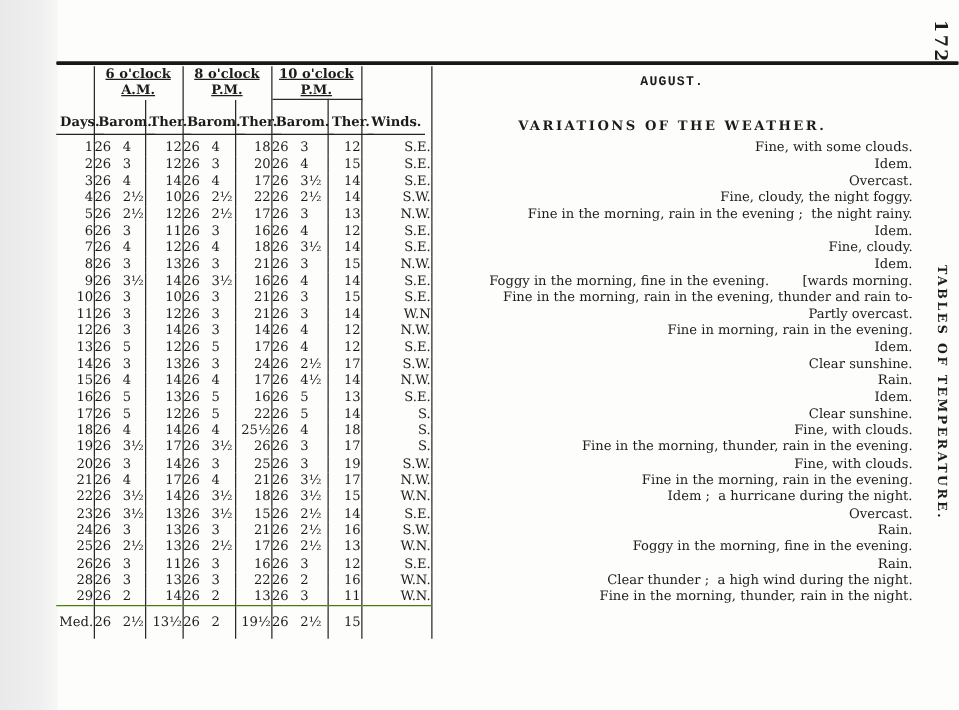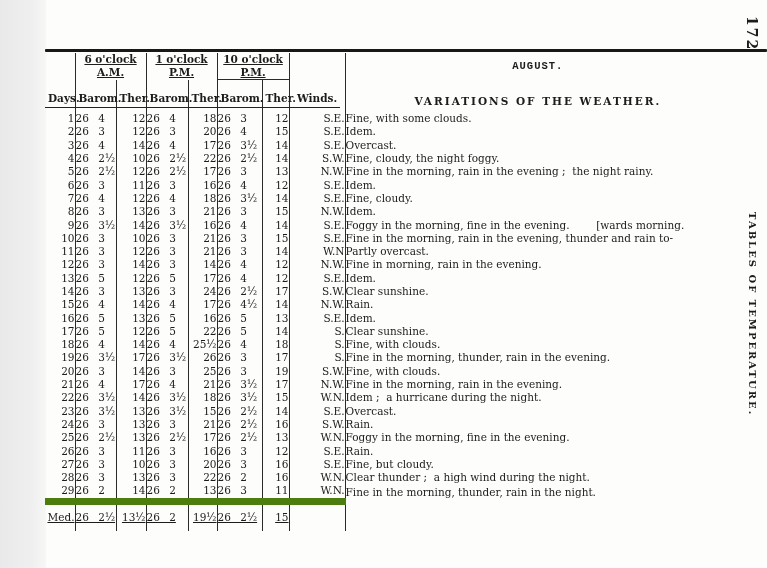--- a/index.html
+++ b/index.html
@@ -31,24 +31,24 @@
   td.v{border-right:1px solid #2a2a2a;text-decoration:underline;}
   td.g3{border-bottom:1px solid #2a2a2a;}
   .august{font-size:17px;font-weight:bold;letter-spacing:1px;text-align:center;font-family:Liberation Mono, monospace;}
   .variations{font-size:8.5px;font-weight:bold;letter-spacing:2px;text-align:center;}
   
   tr.data-row td{height:13.3px;font-size:10.5px;}
   .c-day{text-align:right;padding-right:5px;border-right:1px solid #2a2a2a;}
   .c-bar{text-align:left;padding-left:6px;word-spacing:6px;border-right:1px solid #2a2a2a;}
   .c-ther{text-align:right;padding-right:7px;border-right:1px solid #2a2a2a;}
   .c-winds{text-align:right;padding-right:9px;border-right:1px solid #2a2a2a;}
-  .c-weather{text-align:left;padding-left:8px;font-size:11.5px;white-space:pre;}
+  .c-weather{text-align:right;padding-left:8px;font-size:11.5px;white-space:pre;}
   
   tr.med-row td{height:26px;font-size:10.5px;vertical-align:middle;}
-  tr.med-row td.t{border-top:7px solid #4d7c0f;text-decoration:underline;}
+  tr.med-row td.t{border-top:1px solid #4d7c0f;}
   
   .folio{
     position:absolute;top:16px;right:7px;
     writing-mode:vertical-rl;
     font-size:14px;font-weight:bold;letter-spacing:2px;
   }
   .side-title{
     position:absolute;top:212px;right:9px;height:240px;
     writing-mode:vertical-rl;
     font-size:10px;font-weight:bold;letter-spacing:2px;white-space:nowrap;
@@ -70,21 +70,21 @@
         <col style="width:29px">
         <col style="width:45px">
       <col style="width:27px">
         <col style="width:56px">
         <col style="width:385px">
     </colgroup>
     <tbody>
       <tr class="group-row">
         <td class="v"></td>
         <td class="v" colspan="2">6 o'clock A.M.</td>
-        <td class="v" colspan="2">1 o'clock P.M.</td>
+        <td class="v" colspan="2">8 o'clock P.M.</td>
         <td class="v g3" colspan="2">10 o'clock P.M.</td>
         <td class="v"></td>
         <td class="august">AUGUST.</td>
       </tr>
       <tr class="sub-row">
         <td class="v"><span class="ul">Days.</span></td>
         <td class="v"><span class="ul">Barom.</span></td>
         <td class="v"><span class="ul">Ther.</span></td>
         <td class="v"><span class="ul">Barom.</span></td>
         <td class="v"><span class="ul">Ther.</span></td>
@@ -375,31 +375,20 @@
           <td class="c-bar">26 3</td>
           <td class="c-ther">11</td>
           <td class="c-bar">26 3</td>
           <td class="c-ther">16</td>
           <td class="c-bar">26 3</td>
           <td class="c-ther">12</td>
           <td class="c-winds">S.E.</td>
           <td class="c-weather">Rain.</td>
         </tr>
         <tr class="data-row">
-          <td class="c-day">27</td>
-          <td class="c-bar">26 3</td>
-          <td class="c-ther">10</td>
-          <td class="c-bar">26 3</td>
-          <td class="c-ther">20</td>
-          <td class="c-bar">26 3</td>
-          <td class="c-ther">16</td>
-          <td class="c-winds">S.E.</td>
-          <td class="c-weather">Fine, but cloudy.</td>
-        </tr>
-        <tr class="data-row">
           <td class="c-day">28</td>
           <td class="c-bar">26 3</td>
           <td class="c-ther">13</td>
           <td class="c-bar">26 3</td>
           <td class="c-ther">22</td>
           <td class="c-bar">26 2</td>
           <td class="c-ther">16</td>
           <td class="c-winds">W.N.</td>
           <td class="c-weather">Clear thunder ;  a high wind during the night.</td>
         </tr>

